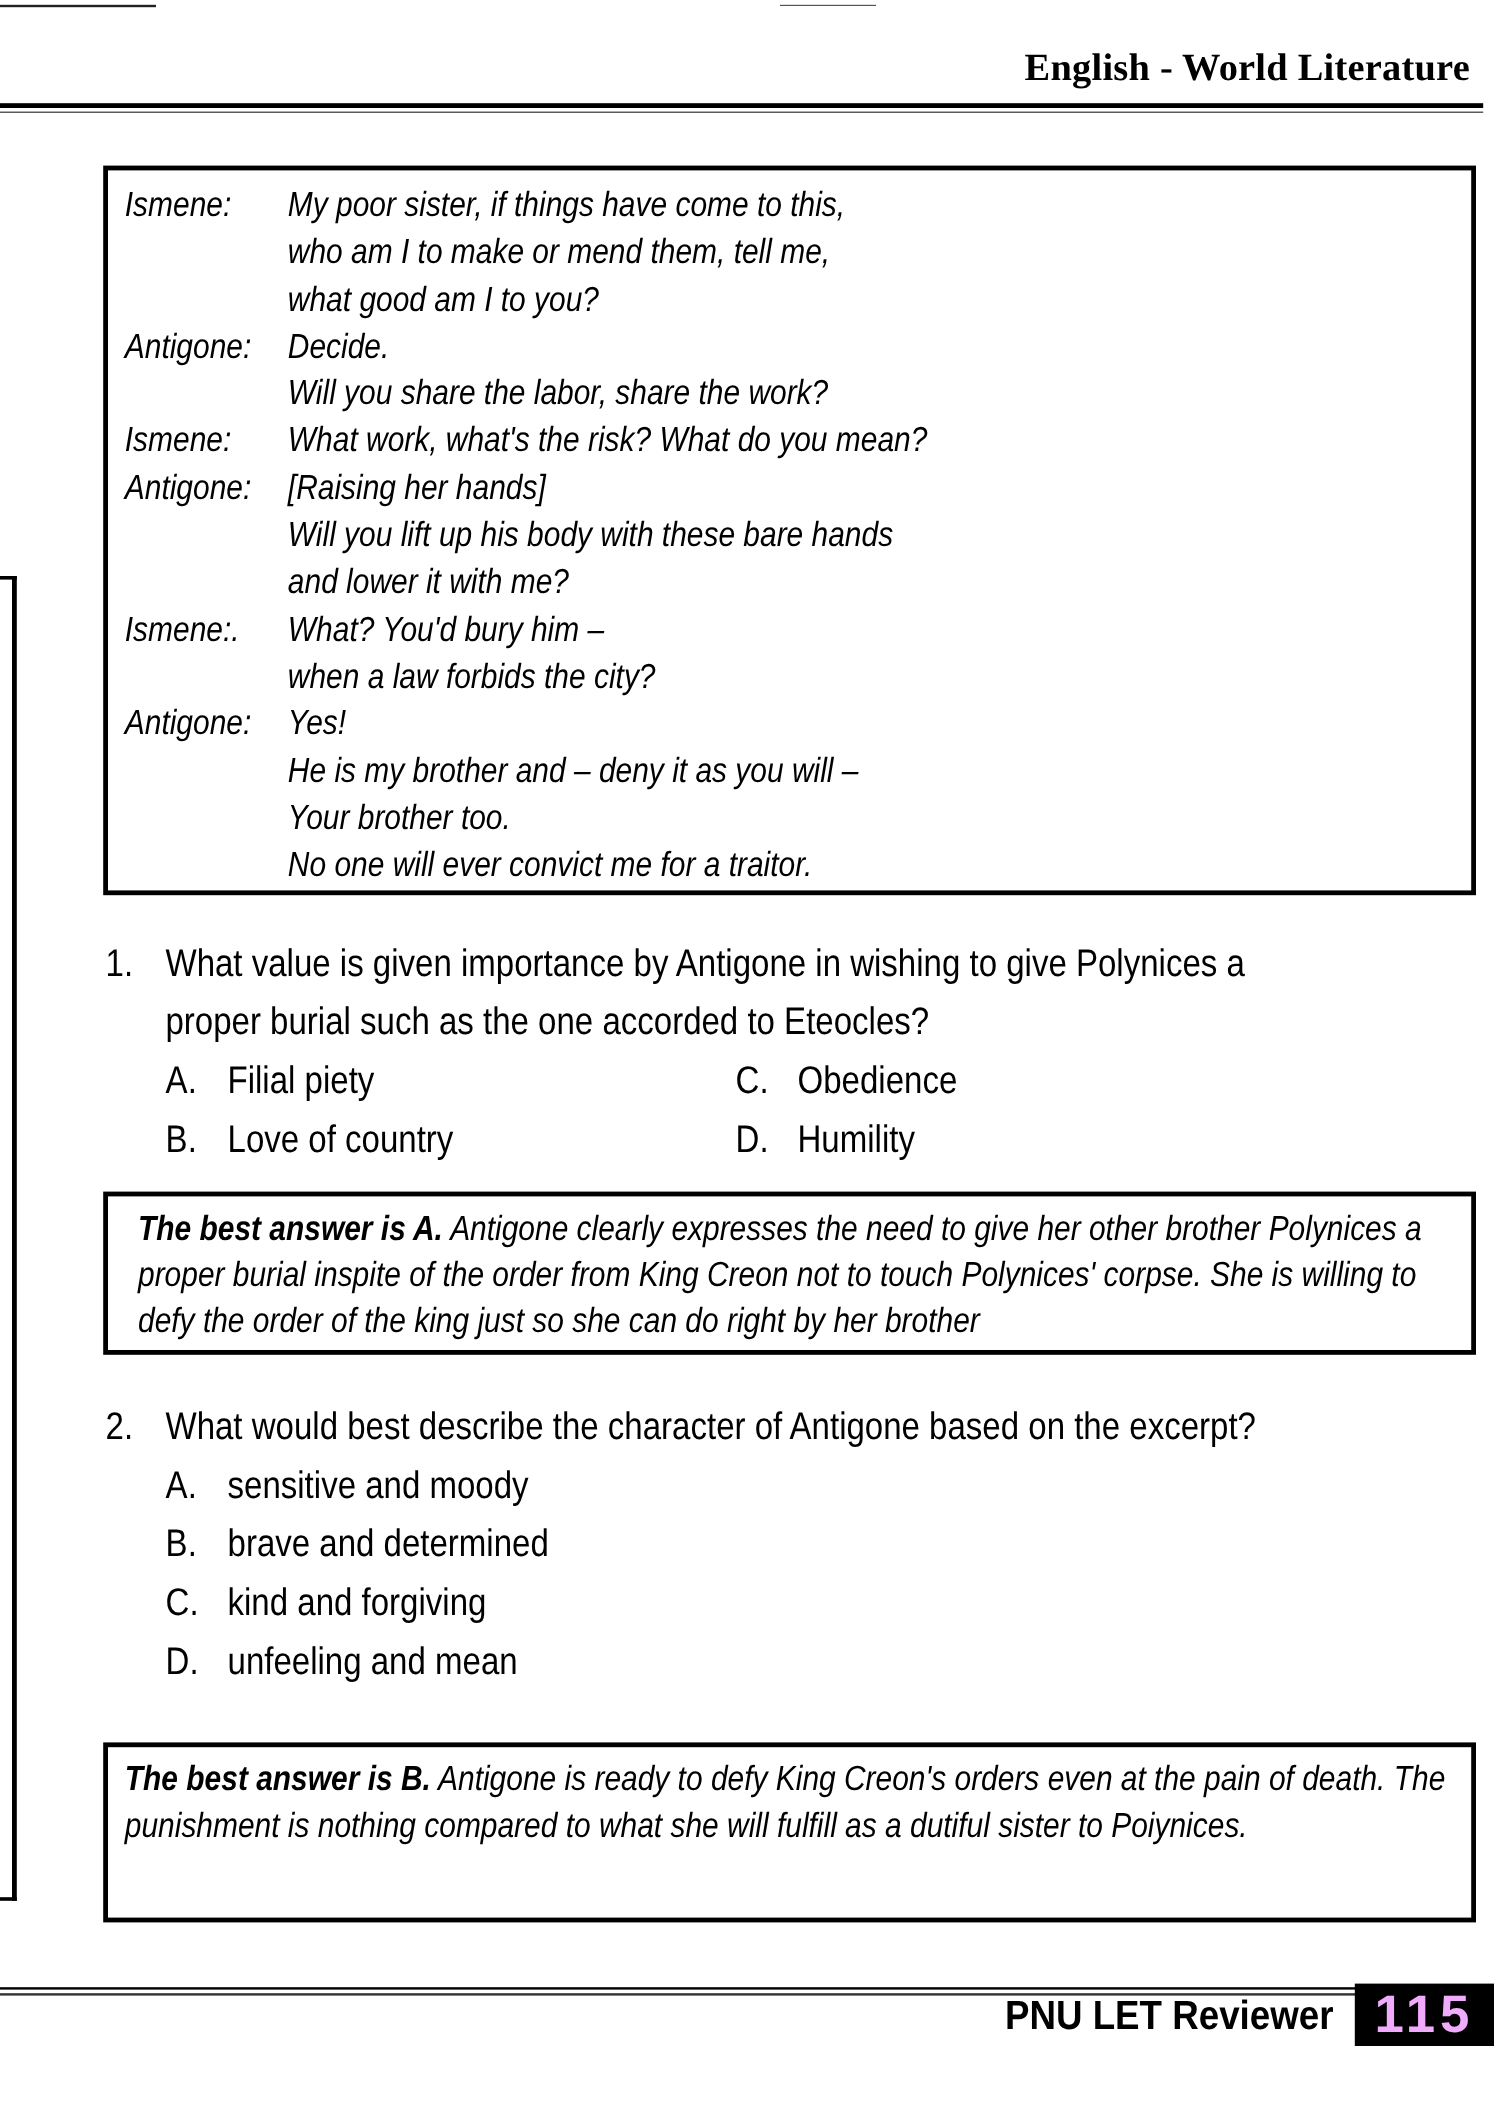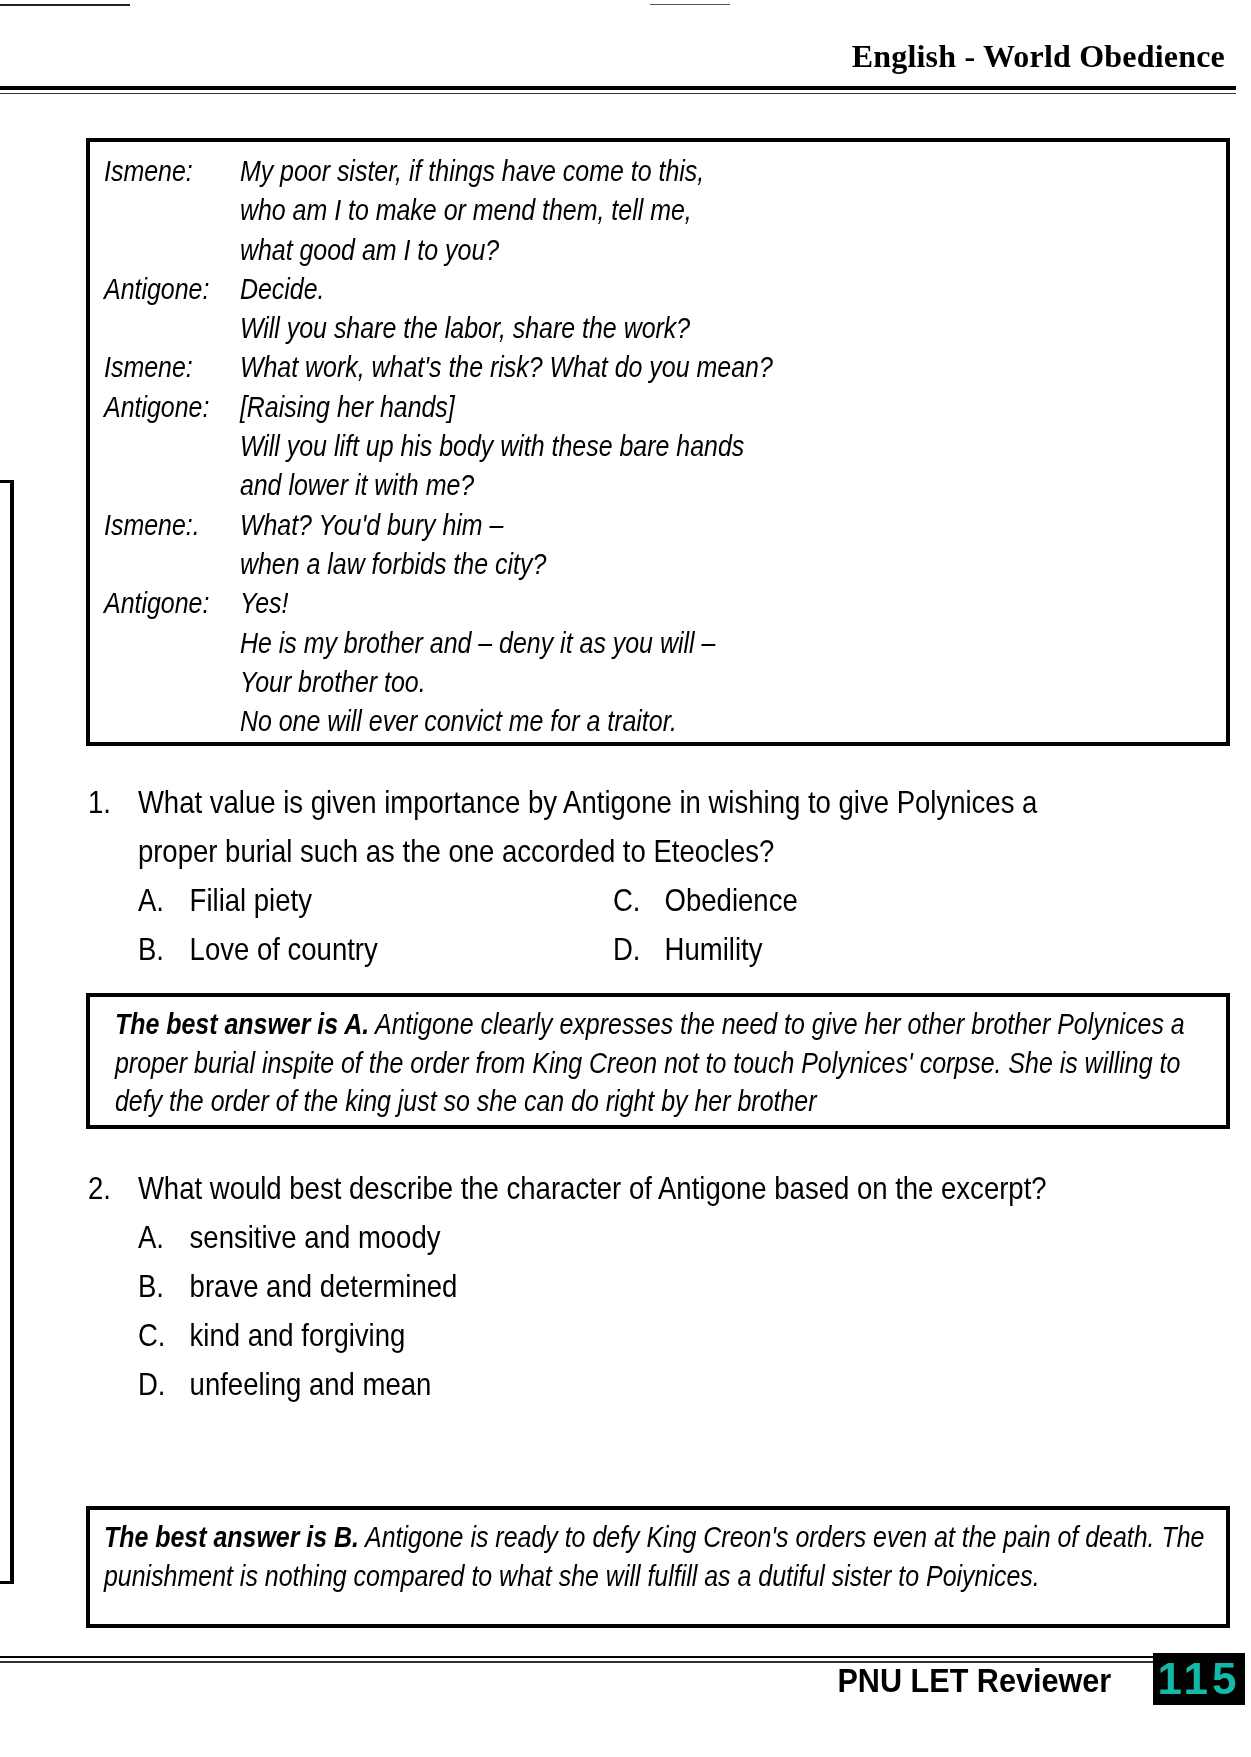--- a/index.html
+++ b/index.html
@@ -18,29 +18,29 @@
   .q-num { width:58px; flex:none; }
   .opt { display:flex; white-space:nowrap; transform:scaleX(0.86); transform-origin:left center; }
   .opt-letter { width:60px; flex:none; }
   .opt-text { flex:none; }
   .answer-box { position:absolute; left:86px; width:1144px; border:4px solid #000; box-sizing:border-box; padding:8px 10px 6px 14px; font-style:italic; font-size:29px; line-height:38.5px; }
   .a-inner { transform:scaleX(0.86); transform-origin:left top; width:1295px; }
   .a-inner b { font-weight:bold; }
   .rule-bot { position:absolute; top:1656px; left:0; width:1210px; height:2px; background:#000; }
   .rule-bot2 { position:absolute; top:1661px; left:0; width:1210px; height:2px; background:#333; }
   .footer-label { position:absolute; top:1661px; right:140px; font-weight:bold; font-size:34px; transform:scaleX(0.9); transform-origin:right center; }
-  .page-num { position:absolute; top:1653px; right:6px; width:92px; height:52px; background:#000; color:#14b8a6; font-weight:bold; font-size:44px; line-height:52px; text-align:center; letter-spacing:4px; }
+  .page-num { position:absolute; top:1653px; right:6px; width:116px; height:52px; background:#000; color:#f0abfc; font-weight:bold; font-size:44px; line-height:52px; text-align:center; letter-spacing:4px; }
 </style>
 </head>
 <body>
 
 <div class="top-scan"></div>
 <div class="top-scan2"></div>
 
-<div class="header-title">English - World Obedience</div>
+<div class="header-title">English - World Literature</div>
 <div class="rule-top"></div>
 <div class="rule-top2"></div>
 
 <div class="side-bracket"></div>
 
 <div class="dialogue-box">
   <div class="d-line">
       <span class="speaker">Ismene:</span>
       <span>My poor sister, if things have come to this,</span>
     </div>
@@ -157,20 +157,20 @@
         <span class="opt-letter">C.</span>
         <span class="opt-text">kind and forgiving</span>
       </div>
     <div class="opt">
         <span class="opt-letter">D.</span>
         <span class="opt-text">unfeeling and mean</span>
       </div>
   </div>
 </div>
 
-<div class="answer-box" style="top:1506px; height:122px;">
+<div class="answer-box" style="top:1452px; height:150px;">
   <div class="a-inner"><b>The best answer is B.</b><span> Antigone is ready to defy King Creon's orders even at the pain of death. The punishment is nothing compared to what she will fulfill as a dutiful sister to Poiynices.</span></div>
 </div>
 
 <div class="rule-bot"></div>
 <div class="rule-bot2"></div>
 <div class="footer-label">PNU LET Reviewer</div>
 <div class="page-num">115</div>
 
 </body></html>

